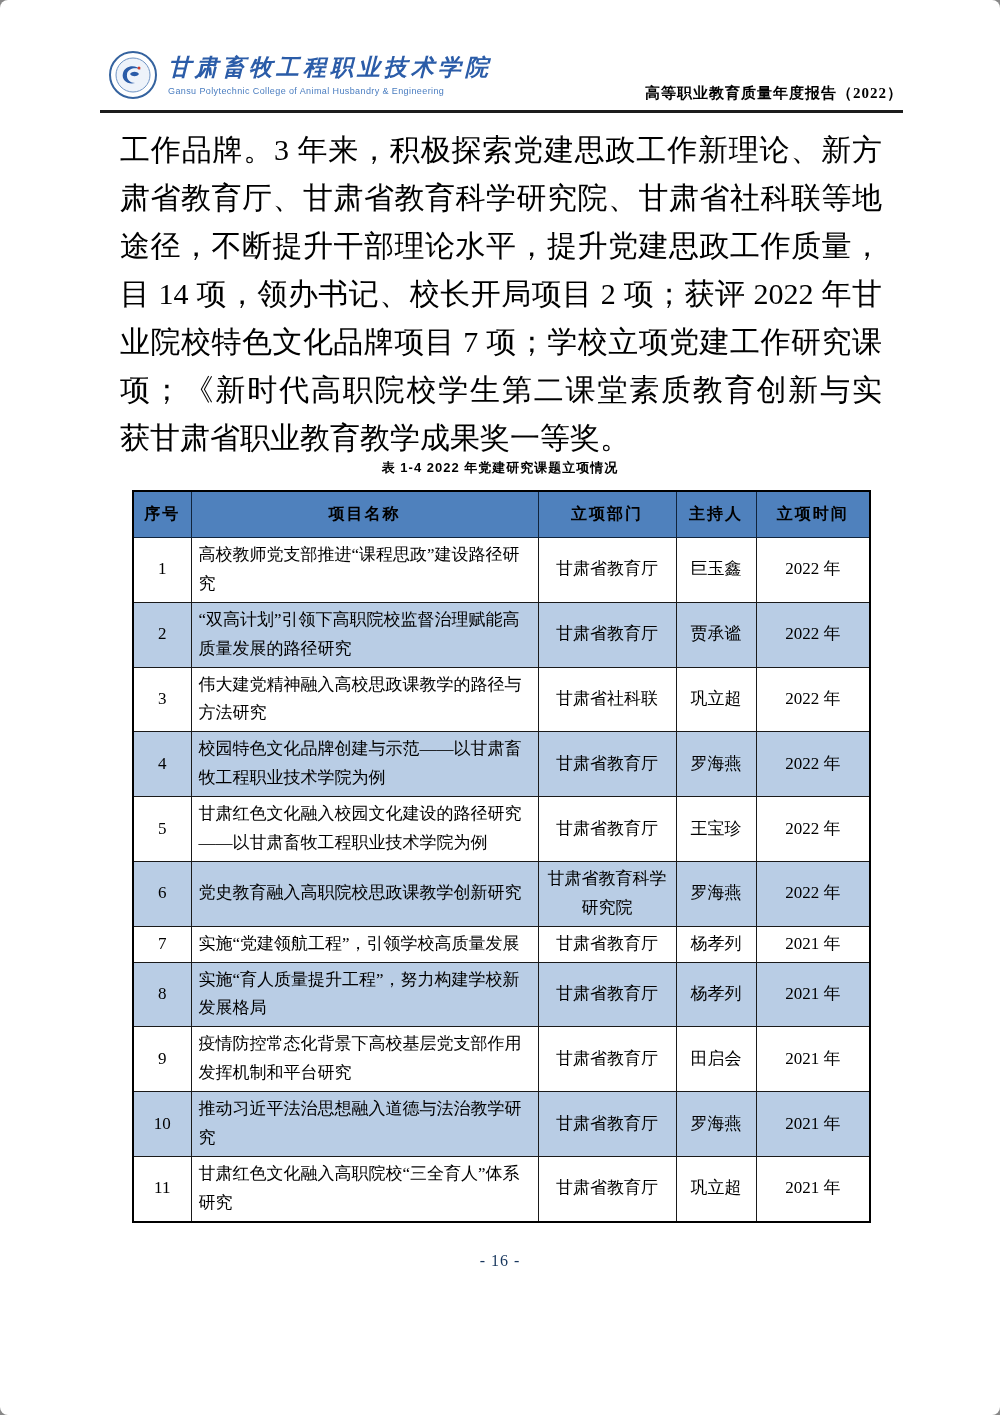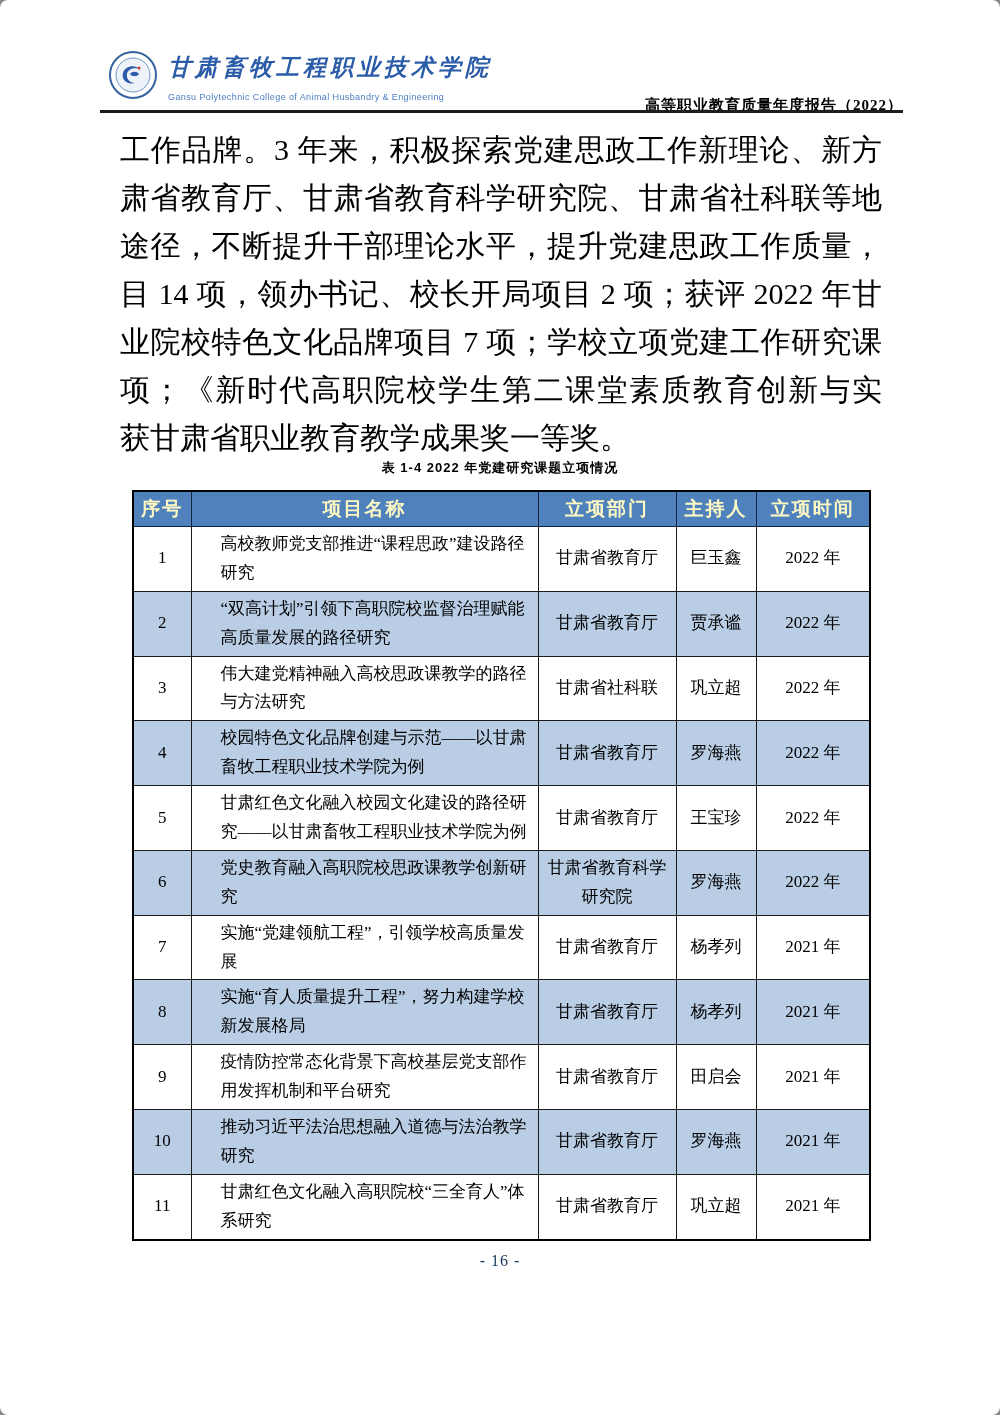--- a/index.html
+++ b/index.html
@@ -10,23 +10,23 @@
   }
 
   
   .hdr-logo { position:absolute; left:108px; top:50px; display:flex; align-items:flex-start; gap:10px; }
   .emblem { width:50px; height:50px; flex:0 0 auto; }
   .college-names { padding-top:2px; }
   .college-zh {
     font-size:23px; font-weight:bold; color:#2b5ca8; letter-spacing:4px;
     font-family:"Liberation Serif", serif; font-style:italic;
   }
-  .college-en { font-size:9px; color:#4a7dc0; letter-spacing:0.4px; margin-top:9px; font-family:"Liberation Sans",sans-serif; }
+  .college-en { font-size:9px; color:#4a7dc0; letter-spacing:0.4px; margin-top:3px; font-family:"Liberation Sans",sans-serif; }
   .report-title {
-    position:absolute; right:97px; top:96px; font-size:15px; font-weight:bold;
+    position:absolute; right:97px; top:84px; font-size:15px; font-weight:bold;
     color:#000; font-family:"Liberation Serif", serif; letter-spacing:1px;
   }
   .hdr-rule { position:absolute; left:100px; top:110px; width:803px; height:3px; background:#1d1d1d; }
 
   
   .para { position:absolute; left:120px; top:126px; width:762px; font-size:30px; }
   .para-line {
     line-height:48px; height:48px; overflow:hidden;
     text-align:justify; text-align-last:justify; text-justify:inter-character;
   }
@@ -36,28 +36,28 @@
   .tbl-caption {
     position:absolute; top:459px; left:0; width:100%; text-align:center;
     font-size:13px; font-weight:bold; font-family:"Liberation Sans", sans-serif;
     letter-spacing:1px;
   }
   table.data {
     position:absolute; left:132px; top:490px; width:737px;
     border-collapse:collapse; border:2.5px solid #000; table-layout:fixed;
   }
   table.data th {
-    font-family:"Liberation Sans", sans-serif; font-size:19px; font-weight:bold;
-    color:#fef9c3; padding:4px 2px; border:1.5px solid #10243c; letter-spacing:2px;
+    font-family:"Liberation Sans", sans-serif; font-size:16px; font-weight:bold;
+    color:#000000; padding:12px 2px; border:1.5px solid #10243c; letter-spacing:2px;
   }
   table.data td {
     font-size:17px; line-height:1.7; padding:3px 8px; border:1px solid #1a1a1a;
     text-align:center; color:#000;
   }
-  table.data td.name { text-align:left; padding-left:29px; padding-right:9px; }
+  table.data td.name { text-align:left; padding-left:7px; padding-right:9px; }
   table.data td.no { font-family:"Liberation Serif", serif; }
 
   
   .footer {
     position:absolute; top:1252px; left:0; width:100%;
     text-align:center; font-size:16px; color:#17365d; letter-spacing:1px;
   }
 </style>
 </head>
 <body>

